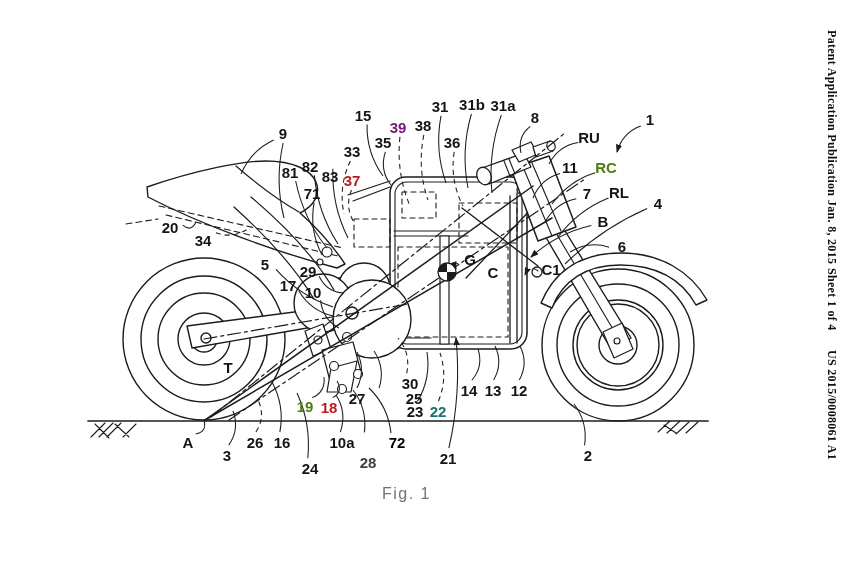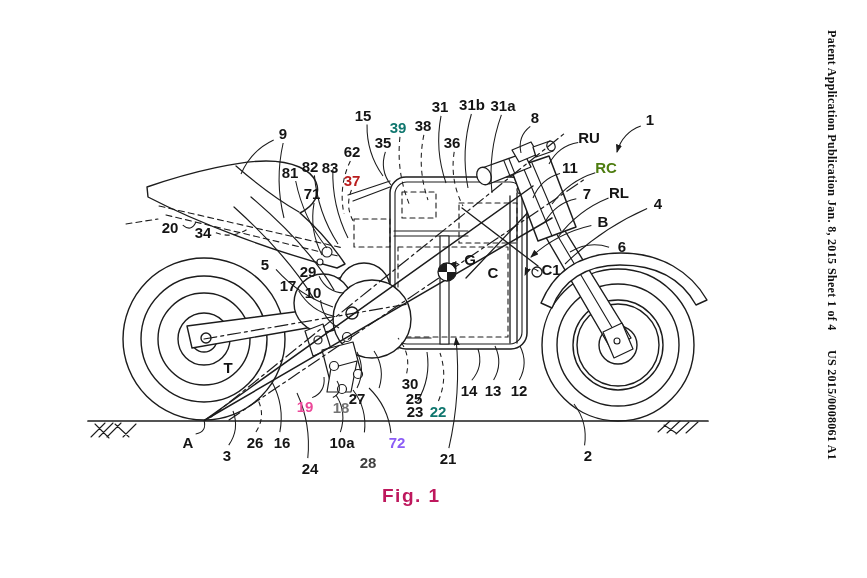--- a/index.html
+++ b/index.html
@@ -4,22 +4,22 @@
 <style>
   html,body{margin:0;padding:0;background:#ffffff;}
   body{width:867px;height:578px;position:relative;overflow:hidden;
        font-family:"Liberation Sans",sans-serif;}
   .stage{position:absolute;inset:0;}
   svg.layer{position:absolute;left:0;top:0;}
   .ref-label{position:absolute;transform:translate(-50%,-50%);
              font-family:"Liberation Sans",sans-serif;font-weight:bold;
              font-size:15px;color:#141414;white-space:nowrap;line-height:1;}
   .fig-caption{position:absolute;left:382px;top:485px;
-               font-family:"Liberation Sans",sans-serif;font-weight:bold;
-               font-size:19px;letter-spacing:1.5px;color:#be185d;}
+               font-family:"Liberation Sans",sans-serif;font-weight:normal;
+               font-size:16px;letter-spacing:1.5px;color:#737373;}
   .vheader span{position:absolute;left:824px;writing-mode:vertical-rl;
                 font-family:"Liberation Serif",serif;font-weight:bold;
                 font-size:12px;color:#101010;white-space:nowrap;letter-spacing:.3px;}
   .vh-pub{top:30px;}
   .vh-date{top:200px;}
   .vh-sheet{top:268px;}
   .vh-num{top:350px;}
 </style>
 </head>
 <body>
@@ -229,57 +229,57 @@
       <span class="ref-label" style="left: 658px; top: 203px; color: rgb(20, 20, 20);">4</span>
       <span class="ref-label" style="left: 622px; top: 246px; color: rgb(20, 20, 20);">6</span>
       <span class="ref-label" style="left: 551px; top: 269px; color: rgb(20, 20, 20);">C1</span>
       <span class="ref-label" style="left: 493px; top: 272px; color: rgb(20, 20, 20);">C</span>
       <span class="ref-label" style="left: 470px; top: 259px; color: rgb(20, 20, 20);">G</span>
       <span class="ref-label" style="left: 440px; top: 106px; color: rgb(20, 20, 20);">31</span>
       <span class="ref-label" style="left: 472px; top: 104px; color: rgb(20, 20, 20);">31b</span>
       <span class="ref-label" style="left: 503px; top: 105px; color: rgb(20, 20, 20);">31a</span>
       <span class="ref-label" style="left: 452px; top: 142px; color: rgb(20, 20, 20);">36</span>
       <span class="ref-label" style="left: 423px; top: 125px; color: rgb(20, 20, 20);">38</span>
-      <span class="ref-label" style="left: 398px; top: 127px; color: #0f766e;">39</span>
+      <span class="ref-label" style="left: 398px; top: 127px; color: #701a75;">39</span>
       <span class="ref-label" style="left: 383px; top: 142px; color: rgb(20, 20, 20);">35</span>
       <span class="ref-label" style="left: 363px; top: 115px; color: rgb(20, 20, 20);">15</span>
-      <span class="ref-label" style="left: 352px; top: 151px; color: rgb(20, 20, 20);">62</span>
+      <span class="ref-label" style="left: 352px; top: 151px; color: rgb(20, 20, 20);">33</span>
       <span class="ref-label" style="left: 352px; top: 180px; color: #b91c1c;">37</span>
-      <span class="ref-label" style="left: 330px; top: 167px; color: rgb(20, 20, 20);">83</span>
+      <span class="ref-label" style="left: 330px; top: 176px; color: rgb(20, 20, 20);">83</span>
       <span class="ref-label" style="left: 310px; top: 166px; color: rgb(20, 20, 20);">82</span>
       <span class="ref-label" style="left: 290px; top: 172px; color: rgb(20, 20, 20);">81</span>
       <span class="ref-label" style="left: 312px; top: 193px; color: rgb(20, 20, 20);">71</span>
       <span class="ref-label" style="left: 283px; top: 133px; color: rgb(20, 20, 20);">9</span>
       <span class="ref-label" style="left: 170px; top: 227px; color: rgb(20, 20, 20);">20</span>
-      <span class="ref-label" style="left: 203px; top: 232px; color: rgb(20, 20, 20);">34</span>
+      <span class="ref-label" style="left: 203px; top: 240px; color: rgb(20, 20, 20);">34</span>
       <span class="ref-label" style="left: 265px; top: 264px; color: rgb(20, 20, 20);">5</span>
       <span class="ref-label" style="left: 308px; top: 271px; color: rgb(20, 20, 20);">29</span>
       <span class="ref-label" style="left: 288px; top: 285px; color: rgb(20, 20, 20);">17</span>
       <span class="ref-label" style="left: 313px; top: 292px; color: rgb(20, 20, 20);">10</span>
       <span class="ref-label" style="left: 228px; top: 367px; color: rgb(20, 20, 20);">T</span>
-      <span class="ref-label" style="left: 305px; top: 406px; color: #ec4899;">19</span>
-      <span class="ref-label" style="left: 329px; top: 407px; color: #737373; margin-left: 12px;">18</span>
+      <span class="ref-label" style="left: 305px; top: 406px; color: #4d7c0f;">19</span>
+      <span class="ref-label" style="left: 329px; top: 407px; color: #b91c1c;">18</span>
       <span class="ref-label" style="left: 357px; top: 398px; color: rgb(20, 20, 20);">27</span>
       <span class="ref-label" style="left: 381px; top: 398px; color: rgb(20, 20, 20); margin-left: 33px;">25</span>
       <span class="ref-label" style="left: 410px; top: 383px; color: rgb(20, 20, 20);">30</span>
       <span class="ref-label" style="left: 415px; top: 411px; color: rgb(20, 20, 20);">23</span>
       <span class="ref-label" style="left: 438px; top: 411px; color: #0f766e;">22</span>
       <span class="ref-label" style="left: 469px; top: 390px; color: rgb(20, 20, 20);">14</span>
       <span class="ref-label" style="left: 493px; top: 390px; color: rgb(20, 20, 20);">13</span>
       <span class="ref-label" style="left: 519px; top: 390px; color: rgb(20, 20, 20);">12</span>
       <span class="ref-label" style="left: 448px; top: 458px; color: rgb(20, 20, 20);">21</span>
       <span class="ref-label" style="left: 588px; top: 455px; color: rgb(20, 20, 20);">2</span>
       <span class="ref-label" style="left: 188px; top: 442px; color: rgb(20, 20, 20);">A</span>
       <span class="ref-label" style="left: 227px; top: 455px; color: rgb(20, 20, 20);">3</span>
       <span class="ref-label" style="left: 255px; top: 442px; color: rgb(20, 20, 20);">26</span>
       <span class="ref-label" style="left: 282px; top: 442px; color: rgb(20, 20, 20);">16</span>
       <span class="ref-label" style="left: 310px; top: 468px; color: rgb(20, 20, 20);">24</span>
       <span class="ref-label" style="left: 342px; top: 442px; color: rgb(20, 20, 20);">10a</span>
       <span class="ref-label" style="left: 368px; top: 462px; color: #404040;">28</span>
-      <span class="ref-label" style="left: 397px; top: 442px; color: #8b5cf6;">72</span>
+      <span class="ref-label" style="left: 397px; top: 442px; color: #000000;">72</span>
     </div>
 
   <div class="fig-caption">Fig. 1</div>
 
   <div class="vheader">
     <span class="vh-pub">Patent Application Publication</span>
     <span class="vh-date">Jan. 8, 2015</span>
     <span class="vh-sheet">Sheet 1 of 4</span>
     <span class="vh-num">US 2015/0008061 A1</span>
   </div>

